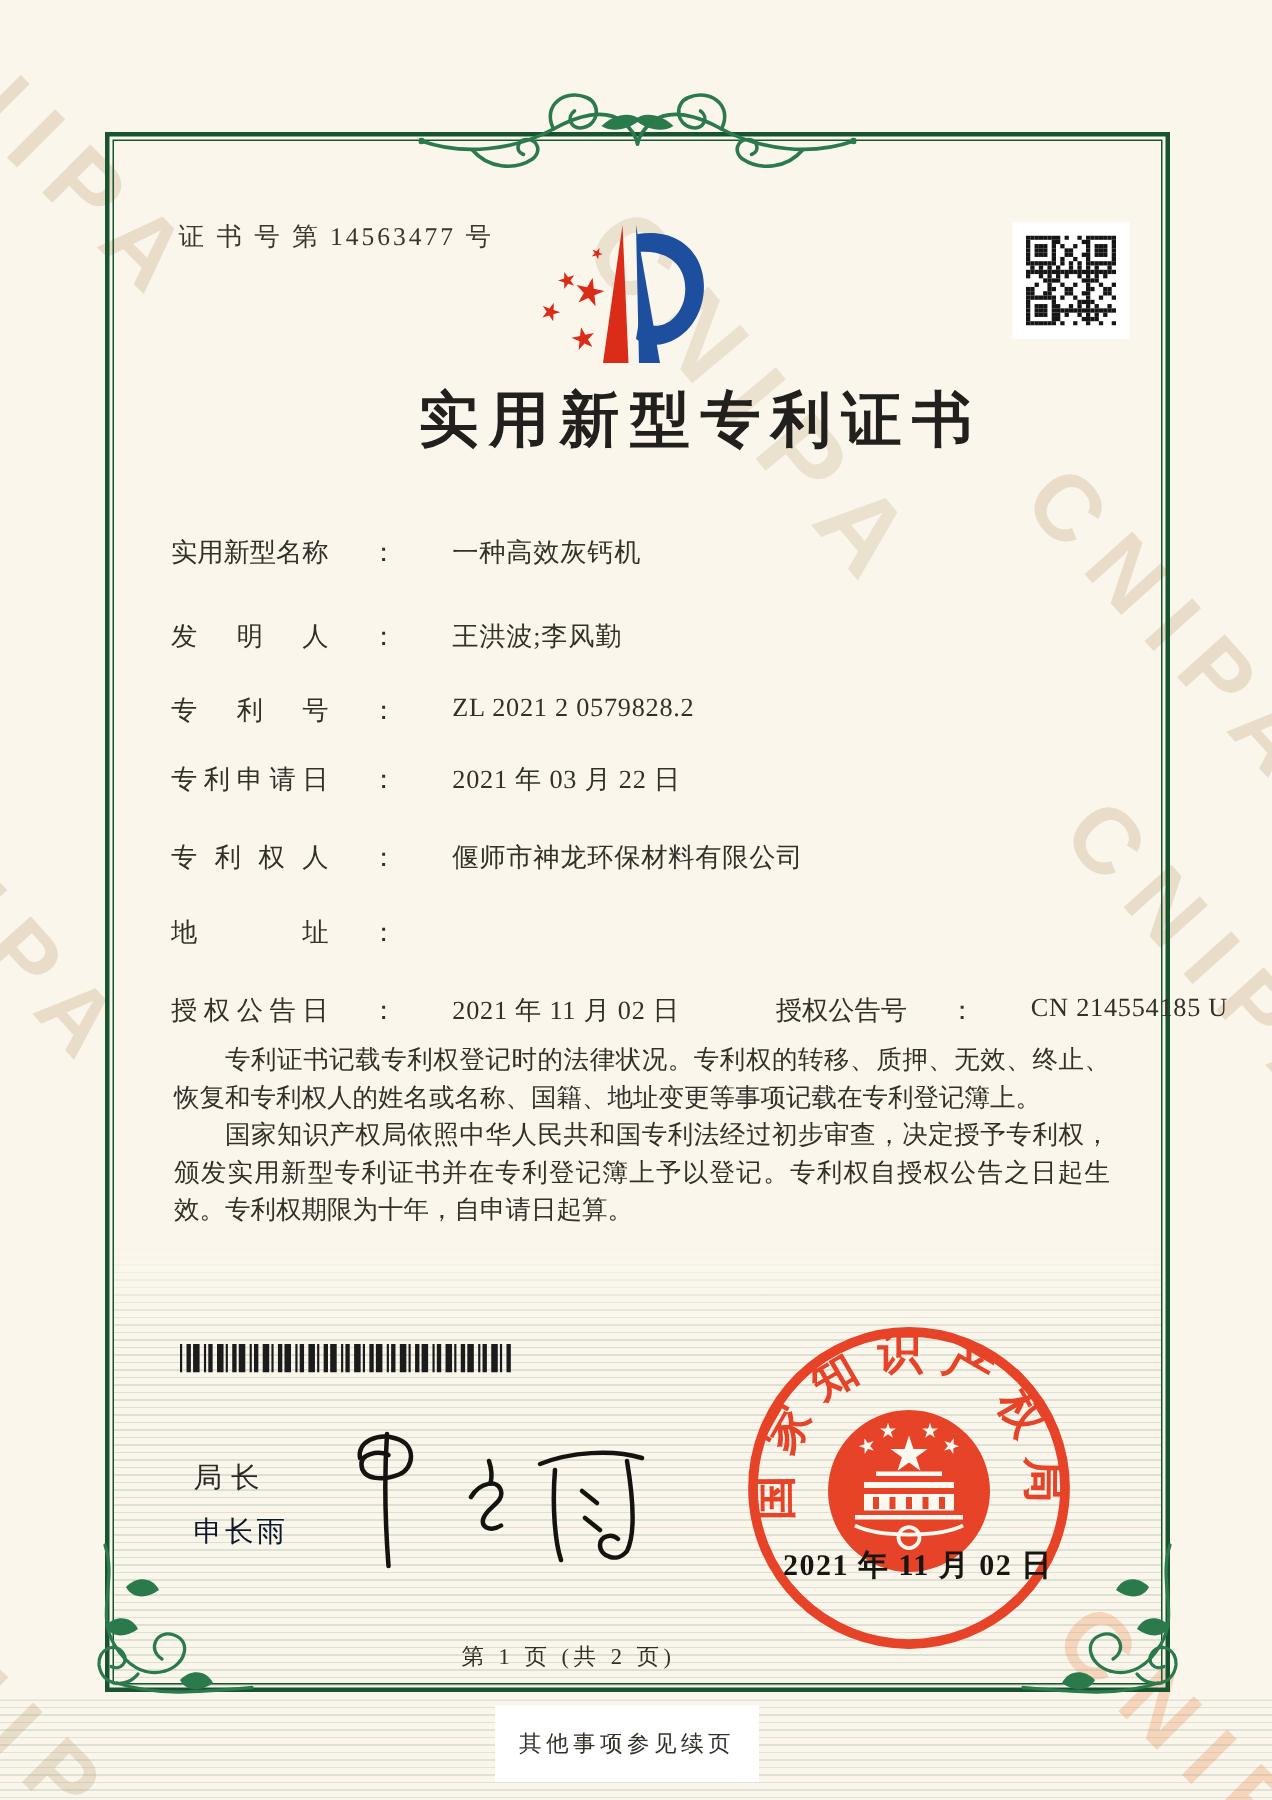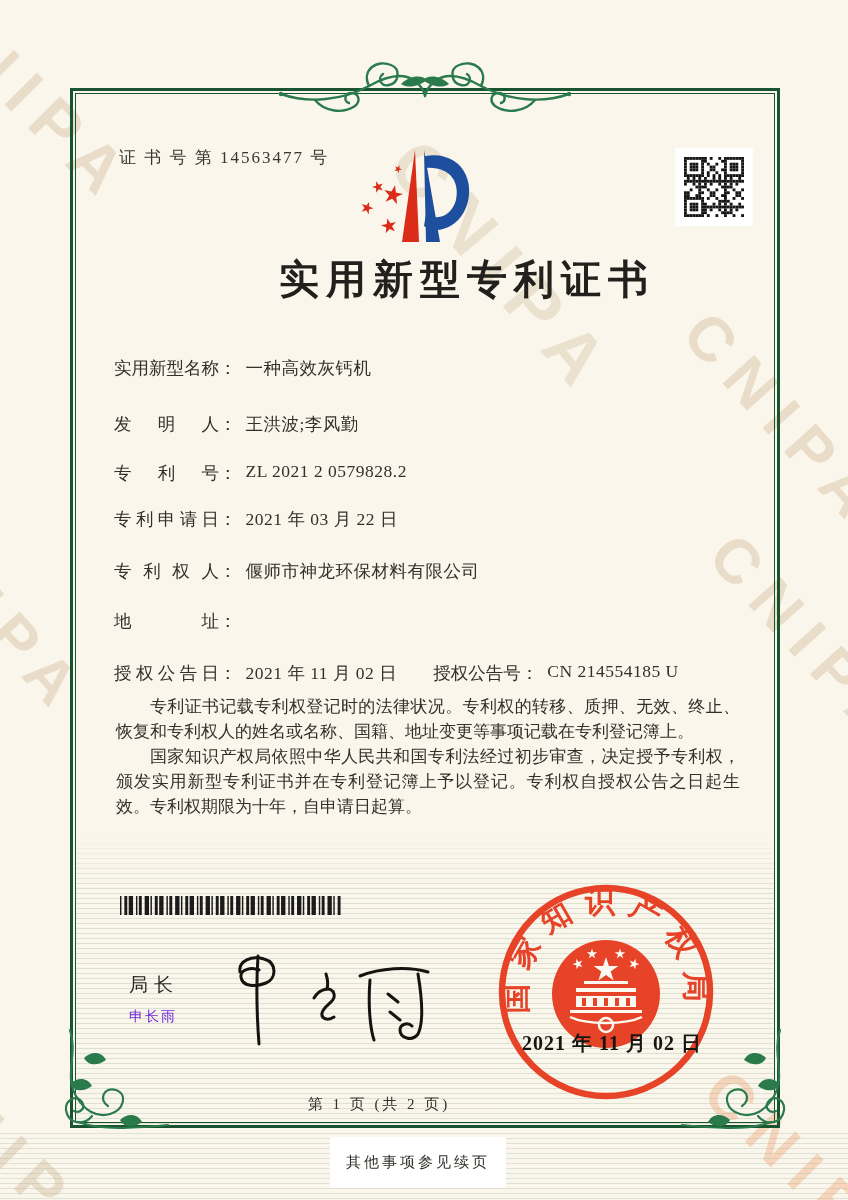--- a/index.html
+++ b/index.html
@@ -31,35 +31,35 @@
   .frame-inner{position:absolute;inset:2px;border:1px solid #17542f;}
   
   .certno{left:119px;top:146px;font-size:17px;letter-spacing:2px;color:#3a362f;}
   .logo{left:352px;top:138px;width:145px;height:118px;}
   .qrbox{left:675px;top:148px;width:78px;height:78px;background:#ffffff;
       display:flex;align-items:center;justify-content:center;}
   .qrbox svg{width:60px;height:60px;}
   .title{left:70px;top:252px;width:794px;text-align:center;font-size:40px;
       font-weight:700;letter-spacing:7px;color:#22201c;}
   
-  .frow{position:absolute;left:114px;width:640px;font-size:17.5px;display:flex;color:#33302a;}
+  .frow{position:absolute;left:114px;width:640px;font-size:17.5px;display:flex;color:#33302a;gap:28px;}
   .flabel{width:105px;flex:0 0 105px;text-align:justify;text-align-last:justify;}
   .fcolon{flex:0 0 auto;margin-right:9px;}
   .fvalue{white-space:nowrap;letter-spacing:0.5px;}
   .flabel2{margin-left:36px;flex:0 0 auto;}
   .r1{top:356px}.r2{top:412px}.r3{top:461px}.r4{top:507px}.r5{top:559px}.r6{top:609px}.r7{top:661px}
   
   .bodytext{left:116px;top:694px;width:624px;font-size:17px;line-height:25px;
       text-align:justify;color:#33302a;}
   .bodytext p{margin:0;text-indent:2em;}
   
   .barcode{left:120px;top:896px;width:222px;height:19px;}
   
   .signer-title{left:129px;top:972px;font-size:19px;letter-spacing:6px;color:#2b2925;}
-  .signer-name{left:129px;top:1008px;font-size:14px;letter-spacing:2px;color:#6d28d9;text-align:center;}
+  .signer-name{left:129px;top:1008px;font-size:19px;letter-spacing:2px;color:#0f172a;text-align:center;}
   .sig{left:222px;top:946px;width:218px;height:102px;}
   
   .seal{left:496px;top:882px;width:220px;height:220px;opacity:0.93;}
   .seal-date{left:522px;top:1030px;width:190px;font-size:20px;font-weight:600;
       color:#17150f;letter-spacing:1px;white-space:nowrap;}
   
   .pageinfo{left:70px;top:1095px;width:618px;text-align:center;font-size:15px;
       letter-spacing:3px;color:#33302a;}
   .contnote{left:330px;top:1137px;background:#ffffff;padding:16px 16px;
       font-size:15px;letter-spacing:3px;color:#33302a;}

